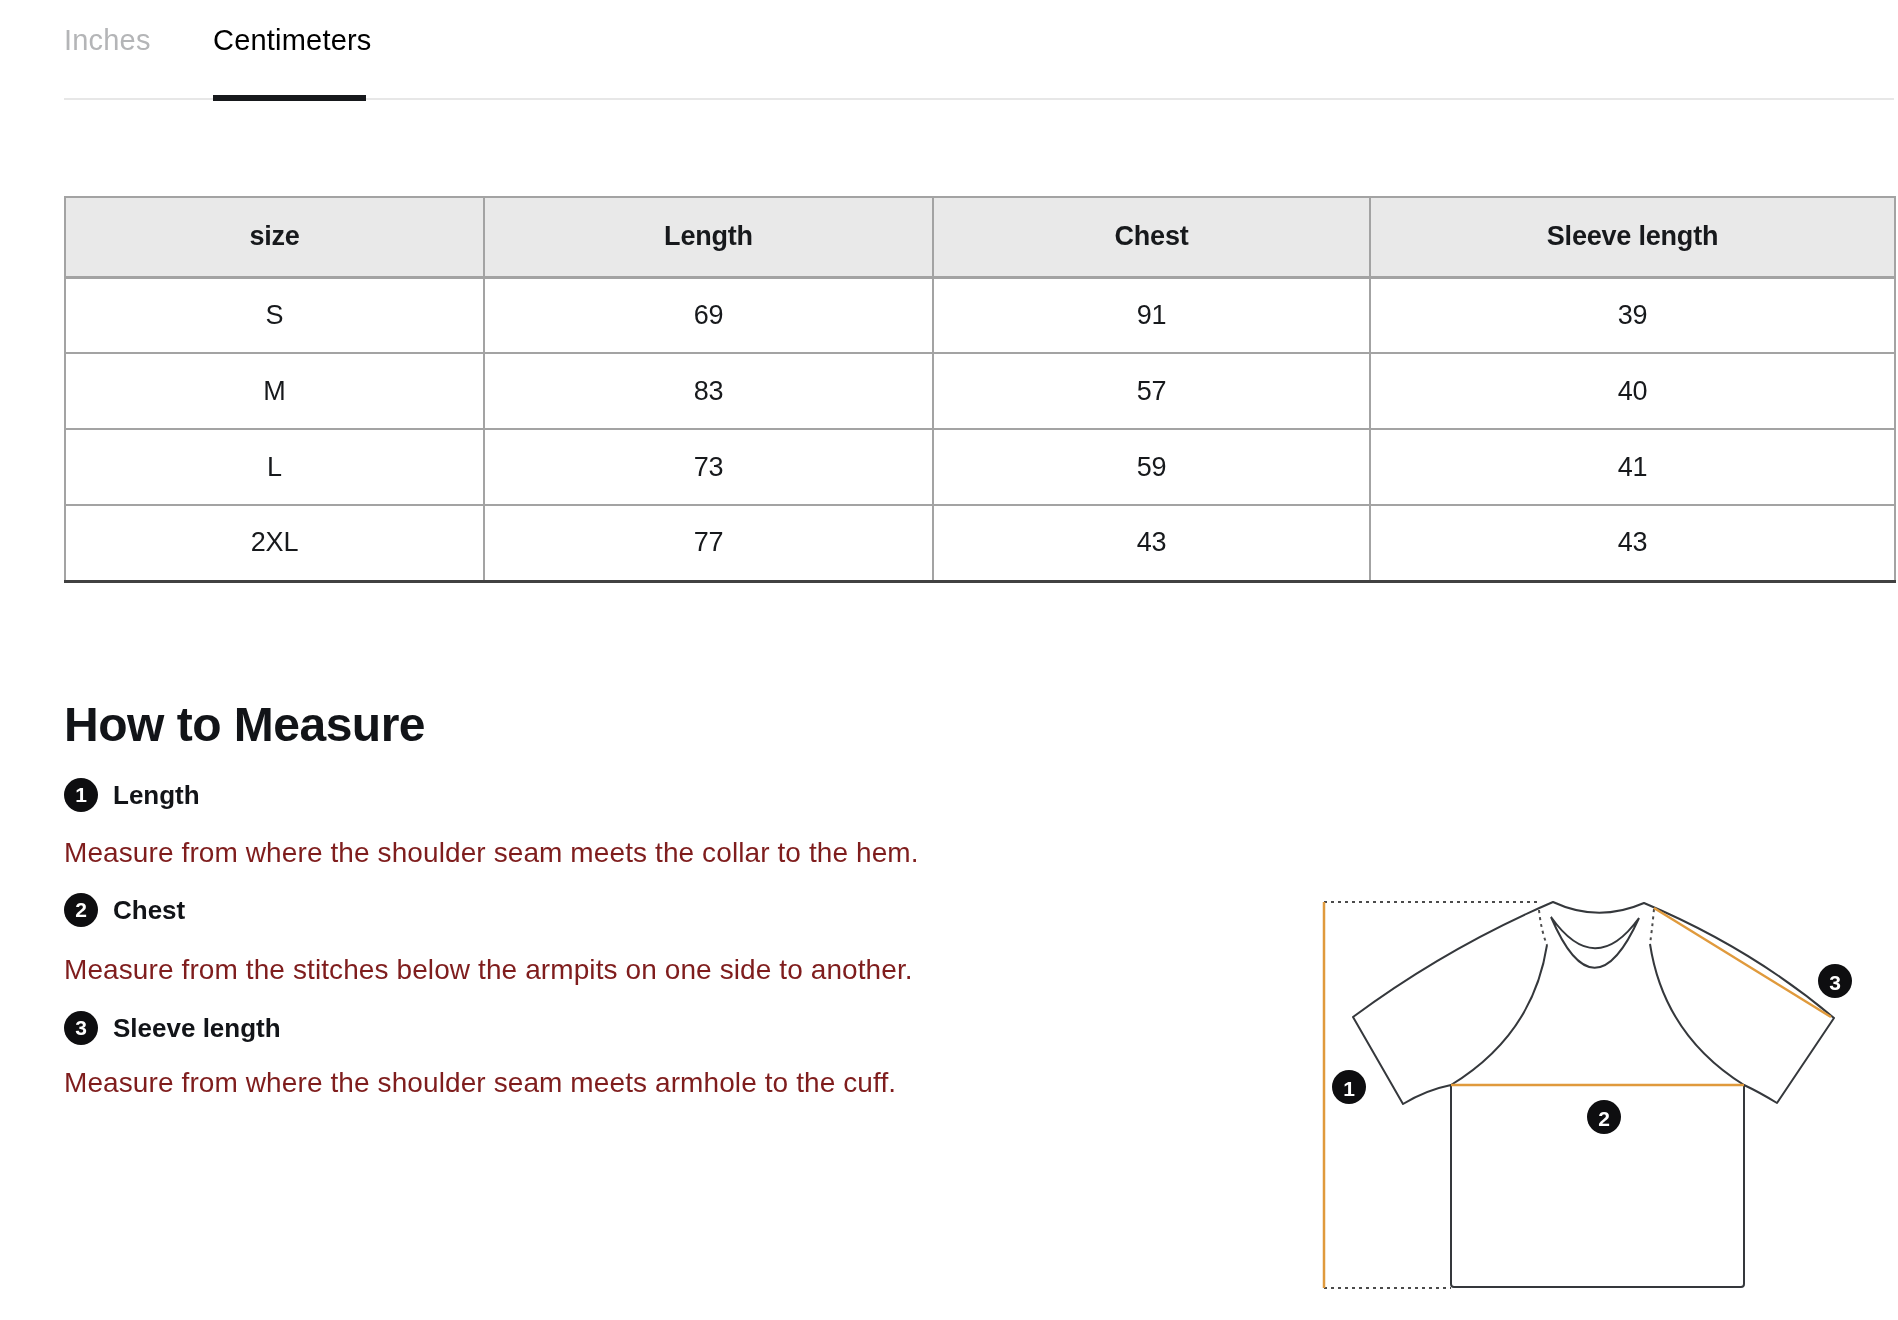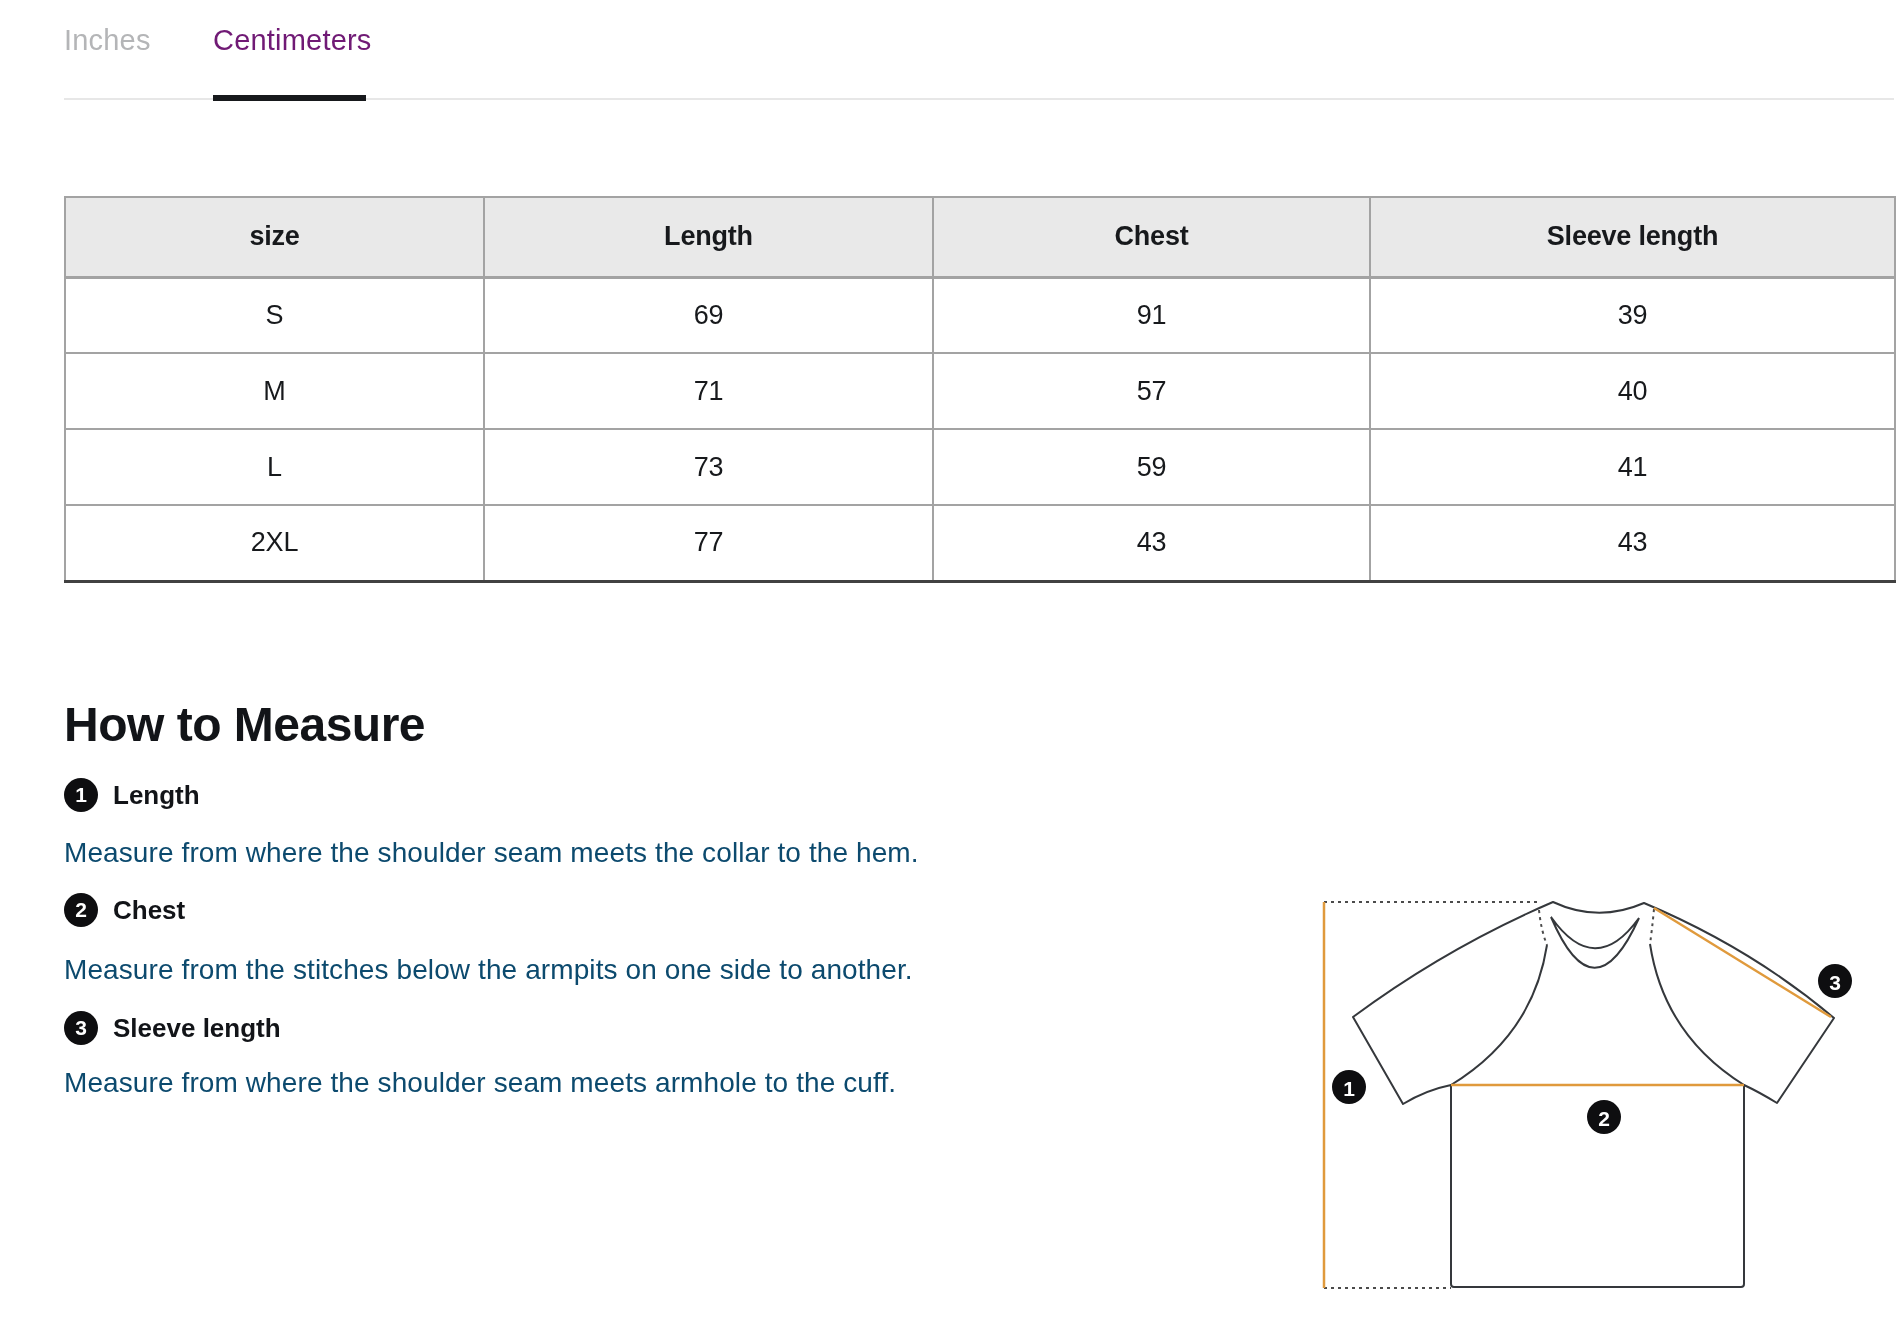--- a/index.html
+++ b/index.html
@@ -4,42 +4,42 @@
 <style>
   * { margin:0; padding:0; box-sizing:border-box; }
   body { background:#fff; }
   .screen{
     position:relative; width:1898px; height:1320px; background:#ffffff;
     font-family:"Liberation Sans", sans-serif; color:#17191c; overflow:hidden;margin-left:31px;
   }
   
   .tab{ position:absolute; top:24px; font-size:29px; font-weight:500; cursor:pointer; letter-spacing:0.2px; }
   .tab-inches{ left:33px; color:#b4b5b7; }
-  .tab-cm{ left:182px; color:#701a75; }
+  .tab-cm{ left:182px; color:#000000; }
   .tabs-hairline{ position:absolute; left:33px; top:98px; width:1830px; height:2px; background:#e7e7e7; }
   .tab-underline{ position:absolute; left:182px; top:95px; width:153px; height:6px; background:#17191c; }
   
   .size-table{ position:absolute; left:33px; top:196px; width:1830px; border-collapse:collapse; table-layout:fixed; }
   .size-table th, .size-table td{
     border:2px solid #a3a3a3; text-align:center; vertical-align:middle;
     font-size:27px; color:#17191c; letter-spacing:-0.2px;
   }
   .size-table thead th{ background:#e9e9e9; font-weight:700; height:80px; border-bottom-width:3px; }
   .size-table tbody td{ background:#ffffff; font-weight:400; height:76px; }
   .size-table tbody tr:last-child td{ border-bottom:3px solid #414141; }
   
   .htm-title{ position:absolute; left:33px; top:697px; font-size:48px; font-weight:800; color:#121418; letter-spacing:-0.5px; }
   .measure-item{ position:absolute; left:33px; display:flex; align-items:center; gap:15px; }
   .measure-item .num-badge{
     width:34px; height:34px; border-radius:50%; background:#0e0e10; color:#ffffff;
     display:flex; align-items:center; justify-content:center; font-size:21px; font-weight:700;
   }
   .measure-item .item-label{ font-size:26px; font-weight:700; color:#121418; }
   .item-1{ top:778px; } .item-2{ top:893px; } .item-3{ top:1011px; }
-  .measure-desc{ position:absolute; left:33px; font-size:28px; color:#0c4a6e; letter-spacing:0.1px; }
+  .measure-desc{ position:absolute; left:33px; font-size:28px; color:#7f1d1d; letter-spacing:0.1px; }
   .desc-1{ top:837px; } .desc-2{ top:954px; } .desc-3{ top:1067px; }
   
   .diagram{ position:absolute; left:1280px; top:880px; width:618px; height:440px; }
   .diagram svg{ display:block; width:100%; height:100%; }
 </style>
 </head>
 <body>
 
 <div class="screen">
 
@@ -65,21 +65,21 @@
     </thead>
     <tbody>
       <tr>
         <td>S</td>
         <td>69</td>
         <td>91</td>
         <td>39</td>
       </tr>
       <tr>
         <td>M</td>
-        <td>71</td>
+        <td>83</td>
         <td>57</td>
         <td>40</td>
       </tr>
       <tr>
         <td>L</td>
         <td>73</td>
         <td>59</td>
         <td>41</td>
       </tr>
       <tr>

